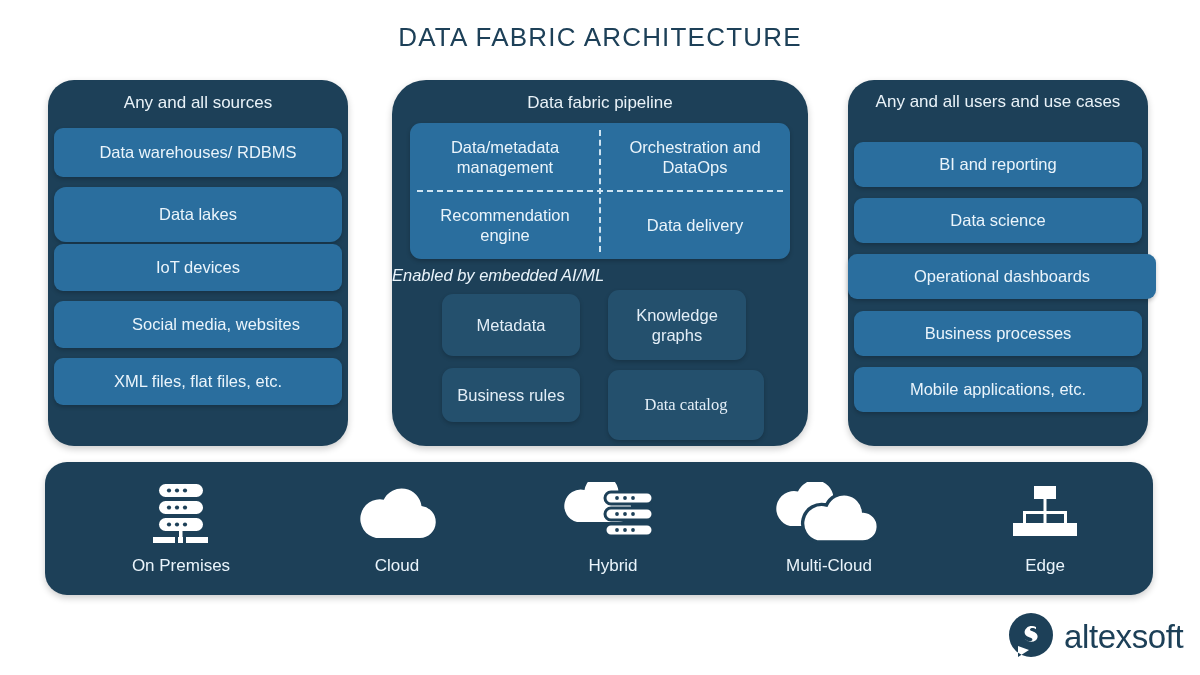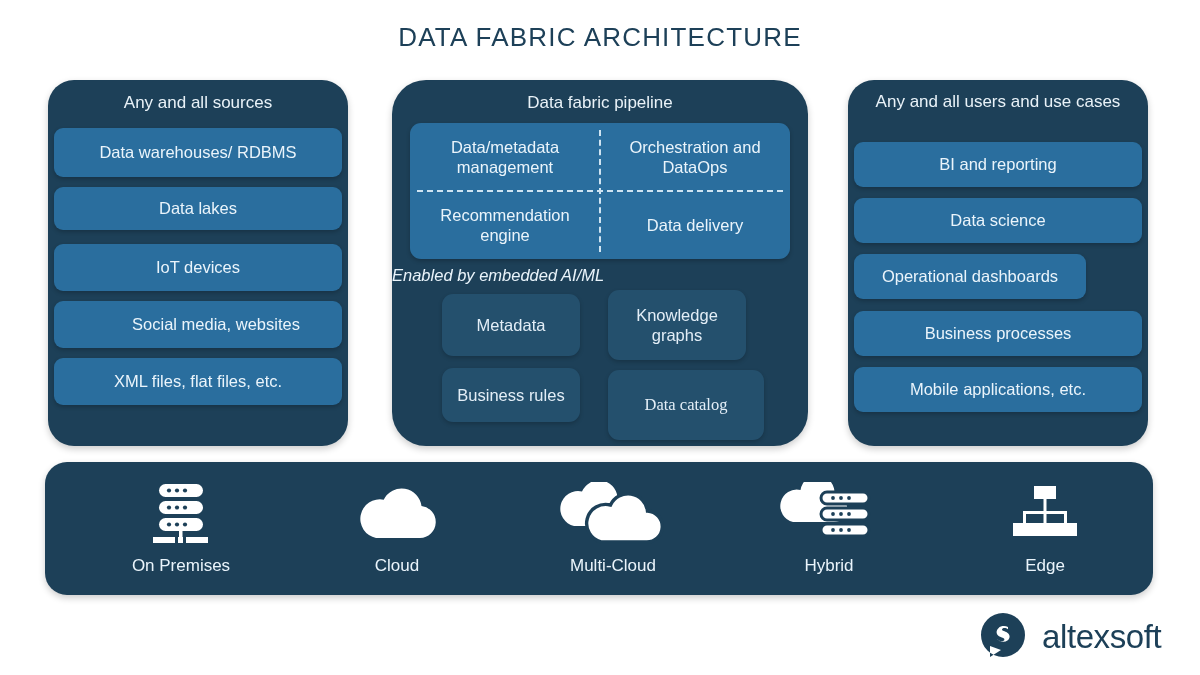--- a/index.html
+++ b/index.html
@@ -167,40 +167,40 @@
   }
   .deploy-label {
     margin-top: 12px;
     color: #eaf4fb;
     font-size: 17px;
   }
 
   
   #logo {
     position: absolute;
-    left: 980px; top: 612px;
-    display: flex;
-    align-items: center;
-    gap: 16px;
+    left: 1008px; top: 612px;
+    display: flex;
+    align-items: center;
+    gap: 10px;
   }
   #logo-text {
     font-size: 33px;
     color: #1d4058;
     letter-spacing: -0.4px;
   }
 </style>
 </head>
 <body>
 
 <div id="page-title">DATA FABRIC ARCHITECTURE</div>
 
 <div class="panel" id="sources-panel">
   <div class="panel-heading">Any and all sources</div>
   <div class="pill" style="left:6px; top:48px; width:288px; height:49px;">Data warehouses/ RDBMS</div>
-  <div class="pill" style="left:6px; top:107px; width:288px; height:43px;">Data lakes</div>
+  <div class="pill" style="left:6px; top:107px; width:288px; height:55px;border-radius:12px;">Data lakes</div>
   <div class="pill" style="left:6px; top:164px; width:288px; height:47px;">IoT devices</div>
   <div class="pill" style="left:6px; top:221px; width:288px; height:47px;padding-left:44px;">Social media, websites</div>
   <div class="pill" style="left:6px; top:278px; width:288px; height:47px;">XML files, flat files, etc.</div>
 </div>
 
 <div class="panel" id="pipeline-panel">
   <div class="panel-heading">Data fabric pipeline</div>
 
   <div id="pipeline-grid">
     <div class="grid-cell">Data/metadata management</div>
@@ -214,21 +214,21 @@
   <div class="ai-box" id="ai-metadata">Metadata</div>
   <div class="ai-box" id="ai-knowledge">Knowledge graphs</div>
   <div class="ai-box" id="ai-rules">Business rules</div>
   <div class="ai-box" id="ai-catalog">Data catalog</div>
 </div>
 
 <div class="panel" id="users-panel">
   <div class="panel-heading">Any and all users and use cases</div>
   <div class="pill" style="left:6px; top:62px; width:288px; height:45px;">BI and reporting</div>
   <div class="pill" style="left:6px; top:118px; width:288px; height:45px;">Data science</div>
-  <div class="pill" style="left:6px; top:174px; width:232px; height:45px;">Operational dashboards</div>
+  <div class="pill" style="left:0; top:174px; width:308px; height:45px;">Operational dashboards</div>
   <div class="pill" style="left:6px; top:287px; width:288px; height:45px;">Mobile applications, etc.</div>
   <div class="pill" style="left:6px; top:231px; width:288px; height:45px;">Business processes</div>
 </div>
 
 <div id="deployment-bar">
 
   <div class="deploy-item">
     <div class="deploy-icon">
       <svg width="72" height="62" viewBox="0 0 72 62" fill="#ffffff">
         <rect x="14" y="2" width="44" height="13" rx="6.5"></rect>
@@ -256,30 +256,20 @@
     <div class="deploy-icon">
       <svg width="86" height="62" viewBox="0 0 86 62" fill="#ffffff">
         <path d="M22 56 h44 a16 16 0 0 0 1.5 -31.9 a20 20 0 0 0 -37.8 -6.4 A15 15 0 0 0 22 56 z"></path>
       </svg>
     </div>
     <div class="deploy-label">Cloud</div>
   </div>
 
   <div class="deploy-item">
     <div class="deploy-icon">
-      <svg width="110" height="62" viewBox="0 0 110 62" fill="#ffffff">
-        <path d="M16 44 h42 a14.5 14.5 0 0 0 1.4 -29 A18.5 18.5 0 0 0 24 9.5 A13.8 13.8 0 0 0 16 44 z"></path>
-        <path d="M43 60 h45 a15.5 15.5 0 0 0 1.5 -31 A19.5 19.5 0 0 0 52.5 23 A14.7 14.7 0 0 0 43 60 z" stroke="#1d4058" stroke-width="3.4"></path>
-      </svg>
-    </div>
-    <div class="deploy-label">Multi-Cloud</div>
-  </div>
-
-  <div class="deploy-item">
-    <div class="deploy-icon">
       <svg width="104" height="62" viewBox="0 0 104 62" fill="#ffffff">
         <path d="M16 40 h40 a13.5 13.5 0 0 0 1.3 -27 A17 17 0 0 0 23.5 8 A12.7 12.7 0 0 0 16 40 z"></path>
         <rect x="44" y="10" width="48" height="12" rx="6" stroke="#1d4058" stroke-width="3"></rect>
         <rect x="44" y="26" width="48" height="12" rx="6" stroke="#1d4058" stroke-width="3"></rect>
         <rect x="44" y="42" width="48" height="12" rx="6" stroke="#1d4058" stroke-width="3"></rect>
         <circle cx="56" cy="16" r="1.9" fill="#1d4058"></circle>
         <circle cx="64" cy="16" r="1.9" fill="#1d4058"></circle>
         <circle cx="72" cy="16" r="1.9" fill="#1d4058"></circle>
         <circle cx="56" cy="32" r="1.9" fill="#1d4058"></circle>
         <circle cx="64" cy="32" r="1.9" fill="#1d4058"></circle>
@@ -287,20 +277,30 @@
         <circle cx="56" cy="48" r="1.9" fill="#1d4058"></circle>
         <circle cx="64" cy="48" r="1.9" fill="#1d4058"></circle>
         <circle cx="72" cy="48" r="1.9" fill="#1d4058"></circle>
       </svg>
     </div>
     <div class="deploy-label">Hybrid</div>
   </div>
 
   <div class="deploy-item">
     <div class="deploy-icon">
+      <svg width="110" height="62" viewBox="0 0 110 62" fill="#ffffff">
+        <path d="M16 44 h42 a14.5 14.5 0 0 0 1.4 -29 A18.5 18.5 0 0 0 24 9.5 A13.8 13.8 0 0 0 16 44 z"></path>
+        <path d="M43 60 h45 a15.5 15.5 0 0 0 1.5 -31 A19.5 19.5 0 0 0 52.5 23 A14.7 14.7 0 0 0 43 60 z" stroke="#1d4058" stroke-width="3.4"></path>
+      </svg>
+    </div>
+    <div class="deploy-label">Multi-Cloud</div>
+  </div>
+
+  <div class="deploy-item">
+    <div class="deploy-icon">
       <svg width="76" height="62" viewBox="0 0 76 62" fill="#ffffff">
         <rect x="27" y="4" width="22" height="13"></rect>
         <rect x="36.5" y="17" width="3" height="14"></rect>
         <rect x="16" y="29" width="44" height="3"></rect>
         <rect x="16" y="29" width="3" height="12"></rect>
         <rect x="36.5" y="29" width="3" height="12"></rect>
         <rect x="57" y="29" width="3" height="12"></rect>
         <rect x="6" y="41" width="22" height="13"></rect>
         <rect x="27" y="41" width="22" height="13"></rect>
         <rect x="48" y="41" width="22" height="13"></rect>

